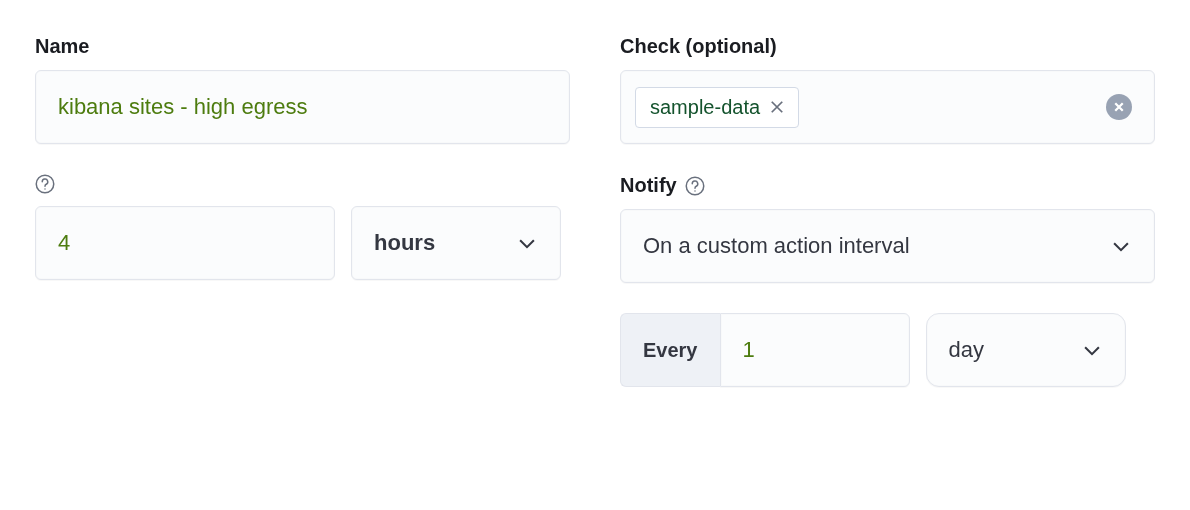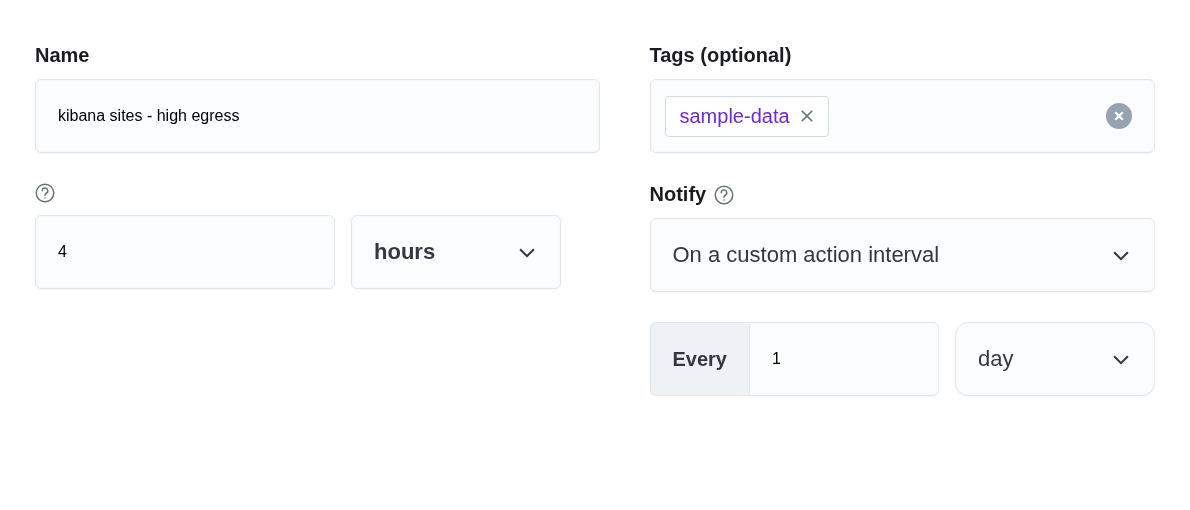--- a/index.html
+++ b/index.html
@@ -5,25 +5,24 @@
     * { box-sizing: border-box; margin: 0; padding: 0; }
     body {
       font-family: -apple-system, BlinkMacSystemFont, "Segoe UI", Helvetica, Arial, sans-serif;
       background: #fff;
       padding: 35px;
       color: #1a1c21;
       width: 1190px;
     }
     .form-grid {
       display: grid;
-      grid-template-columns: 1fr;
+      grid-template-columns: 1fr 1fr;
       column-gap: 50px;
       row-gap: 30px;
       align-items: start;
-      margin-top: 9px;
     }
     .field-label {
       font-size: 20px;
       font-weight: 700;
       color: #1a1c21;
       margin-bottom: 12px;
       display: flex;
       align-items: center;
       gap: 8px;
     }
@@ -44,22 +43,22 @@
       height: 74px;
       display: flex;
       align-items: center;
       padding: 0 22px;
       font-size: 22px;
       color: #343741;
     }
     .input-box input {
       border: none;
       background: transparent;
-      font-size: 16px;
-      color: #000000;
+      font-size: 22px;
+      color: #4d7c0f;
       width: 100%;
       outline: none;
       font-family: inherit;
     }
     .select-box {
       justify-content: space-between;
       cursor: pointer;
     }
     .select-box .caret {
       color: #343741;
@@ -73,21 +72,21 @@
     }
     .tag-pill {
       border: 1px solid #d3dae6;
       background: #fff;
       border-radius: 4px;
       padding: 8px 14px;
       display: flex;
       align-items: center;
       gap: 10px;
       font-size: 20px;
-      color: #6d28d9;
+      color: #14532d;
     }
     .tag-pill .x {
       color: #69707d;
       display: flex;
       align-items: center;
       cursor: pointer;
     }
     .tag-pill .x svg { width: 14px; height: 14px; stroke-width: 2; }
     .clear-circle {
       width: 26px;
@@ -146,21 +145,21 @@
 <div class="form-grid">
 
   <div>
     <div class="field-label">Name</div>
     <div class="input-box">
       <input type="text" value="kibana sites - high egress" style="">
     </div>
   </div>
 
   <div>
-    <div class="field-label">Tags (optional)</div>
+    <div class="field-label">Check (optional)</div>
     <div class="tags-box">
       <span class="tag-pill">
         <span>sample-data</span>
         <span class="x">
           <svg viewBox="0 0 16 16" fill="none" stroke="currentColor" stroke-width="1.5">
             <path d="M2 2 L14 14 M14 2 L2 14"></path>
           </svg>
         </span>
       </span>
       <span class="clear-circle">

